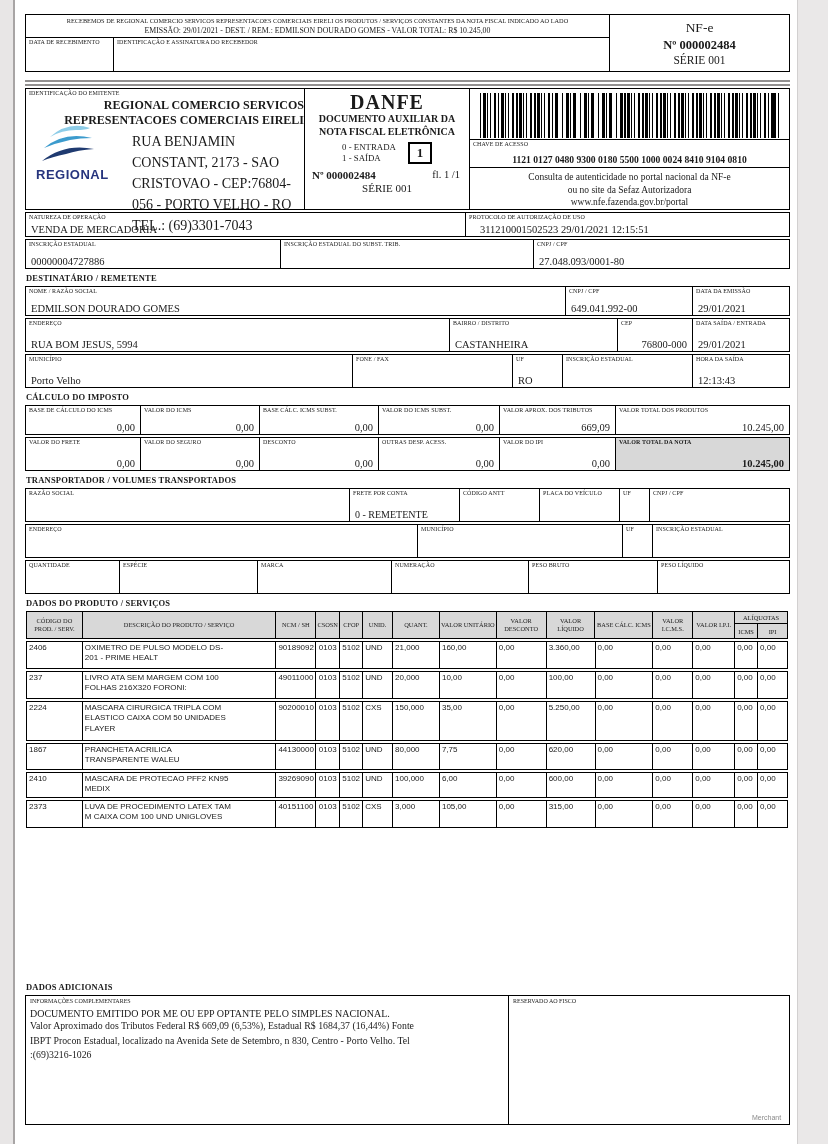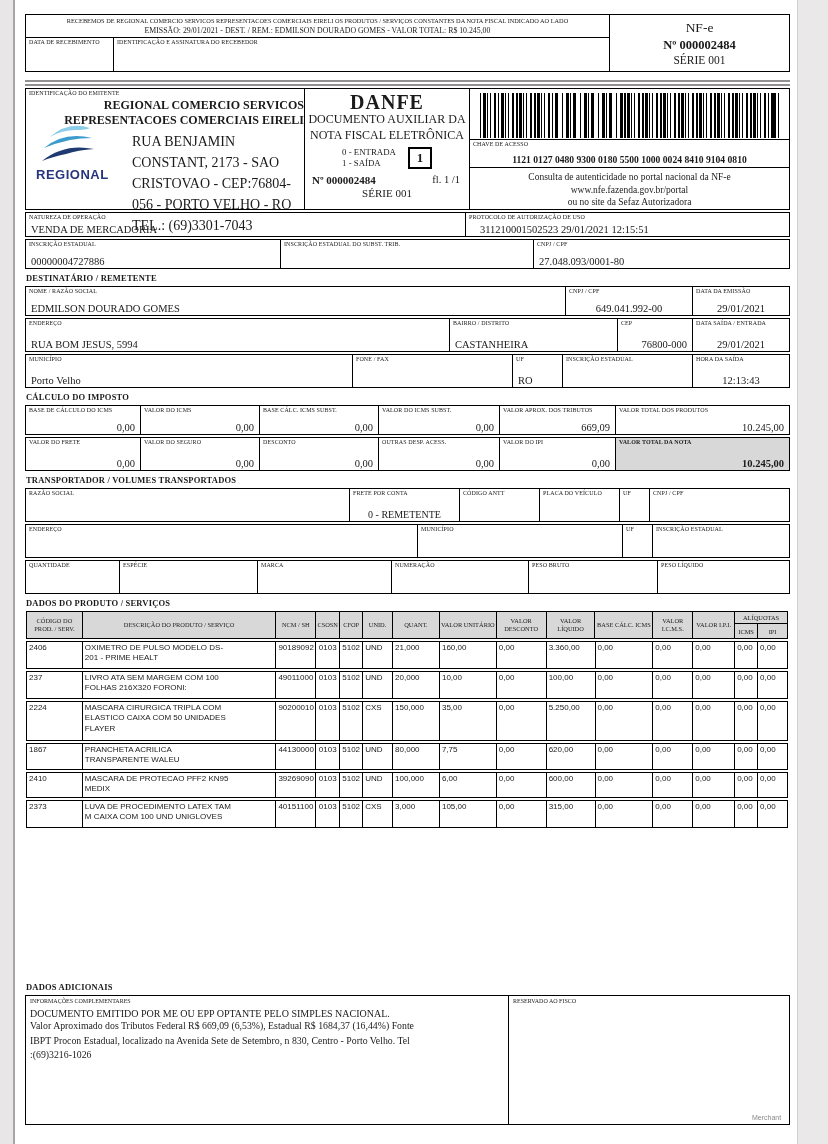--- a/index.html
+++ b/index.html
@@ -9,21 +9,21 @@
   .edge-right { position: absolute; right: 0; top: 0; width: 31px; height: 1144px; background: #eae8e8; border-left: 1px solid #d2d0d0; }
   .doc { position: absolute; left: 25px; top: 0; width: 765px; }
 
   
   .row { display: flex; border: 1.5px solid #000; margin-top: 2px; background: #fff; }
   .fb { position: relative; border-right: 1px solid #000; }
   .fb:last-child { border-right: none; flex: 1; }
   .fl { font-size: 6px; color: #222; padding: 1px 0 0 3px; letter-spacing: 0.1px; white-space: nowrap; overflow: hidden; }
   .fv { position: absolute; bottom: 1px; left: 0; right: 0; font-size: 10.5px; padding: 0 5px; white-space: nowrap; }
   .fv.r { text-align: right; }
-  .fv.c { text-align: center; }
+  .fv.c { }
   .fv.sm { font-size: 10px; }
   .shead { font-weight: bold; font-size: 8.5px; padding: 4px 0 1px 1px; letter-spacing: 0.2px; }
 
   
   .canhoto { margin-top: 14px; height: 58px; display: flex; }
   .can-left { flex: 1; border: 1.5px solid #000; display: flex; flex-direction: column; }
   .can-top { height: 23px; border-bottom: 1px solid #000; text-align: center; padding-top: 2px; }
   .can-l1 { font-size: 6.3px; }
   .can-l2 { font-size: 7.8px; margin-top: 2px; }
   .can-bottom { flex: 1; display: flex; }
@@ -38,21 +38,21 @@
 
   
   .mainrow { margin-top: 2px; height: 122px; display: flex; }
   .emit { width: 280px; border: 1.5px solid #000; position: relative; }
   .emit-name { text-align: right; font-weight: bold; font-size: 12px; line-height: 1.25; margin-top: 2px; }
   .emit-logo { position: absolute; left: 10px; top: 32px; width: 88px; }
   .logo-word { font-family: "Liberation Sans", sans-serif; font-weight: bold; font-size: 13px; letter-spacing: 0.5px; margin-top: -2px; }
   .emit-addr { position: absolute; left: 106px; top: 42px; width: 164px; font-size: 14px; line-height: 1.5; white-space: normal; }
   .danfe { width: 165px; border: 1.5px solid #000; border-left: none; text-align: center; padding-top: 3px; }
   .danfe-t { font-size: 20px; font-weight: bold; letter-spacing: 1px; line-height: 1; }
-  .danfe-s { font-size: 12px; font-weight: normal; line-height: 1.3; }
+  .danfe-s { font-size: 10px; font-weight: bold; line-height: 1.3; }
   .danfe-es { display: flex; justify-content: center; gap: 12px; margin-top: 4px; align-items: center; }
   .danfe-es-l { text-align: left; font-size: 8.8px; line-height: 1.25; }
   .tipo-box { width: 24px; height: 22px; border: 2px solid #000; font-size: 13px; font-weight: bold; display: flex; align-items: center; justify-content: center; }
   .danfe-num { display: flex; justify-content: space-between; padding: 0 9px 0 7px; margin-top: 5px; font-size: 11px; }
   .danfe-num b { font-weight: bold; }
   .danfe-fl { font-weight: normal; font-size: 10.5px; }
   .danfe-serie { font-size: 11px; margin-top: 1px; }
   .barbox { flex: 1; border: 1.5px solid #000; border-left: none; display: flex; flex-direction: column; }
   .barcode-wrap { height: 51px; padding: 4px 10px 0 10px; }
   .barcode { height: 45px; background: repeating-linear-gradient(90deg,#000 0 1.5px,#fff 1.5px 3px,#000 3px 6.5px,#fff 6.5px 7.5px,#000 7.5px 8.5px,#fff 8.5px 10px,#000 10px 11px,#fff 11px 14px,#000 14px 16.5px,#fff 16.5px 18px); }
@@ -163,22 +163,22 @@
     <div class="barbox">
       <div class="barcode-wrap">
         <div class="barcode"></div>
       </div>
       <div class="chave">
         <div class="fl">CHAVE DE ACESSO</div>
         <div class="chave-v">1121 0127 0480 9300 0180 5500 1000 0024 8410 9104 0810</div>
       </div>
       <div class="consulta">
         <div>Consulta de autenticidade no portal nacional da NF-e</div>
+        <div>ou no site da Sefaz Autorizadora</div>
         <div>www.nfe.fazenda.gov.br/portal</div>
-        <div>ou no site da Sefaz Autorizadora</div>
       </div>
     </div>
   </div>
 
   <div class="row" style="height:25px">
     <div class="fb" style="width:440px">
       <div class="fl">NATUREZA DE OPERAÇÃO</div>
       <div class="fv">VENDA DE MERCADORIA</div>
     </div>
     <div class="fb">

